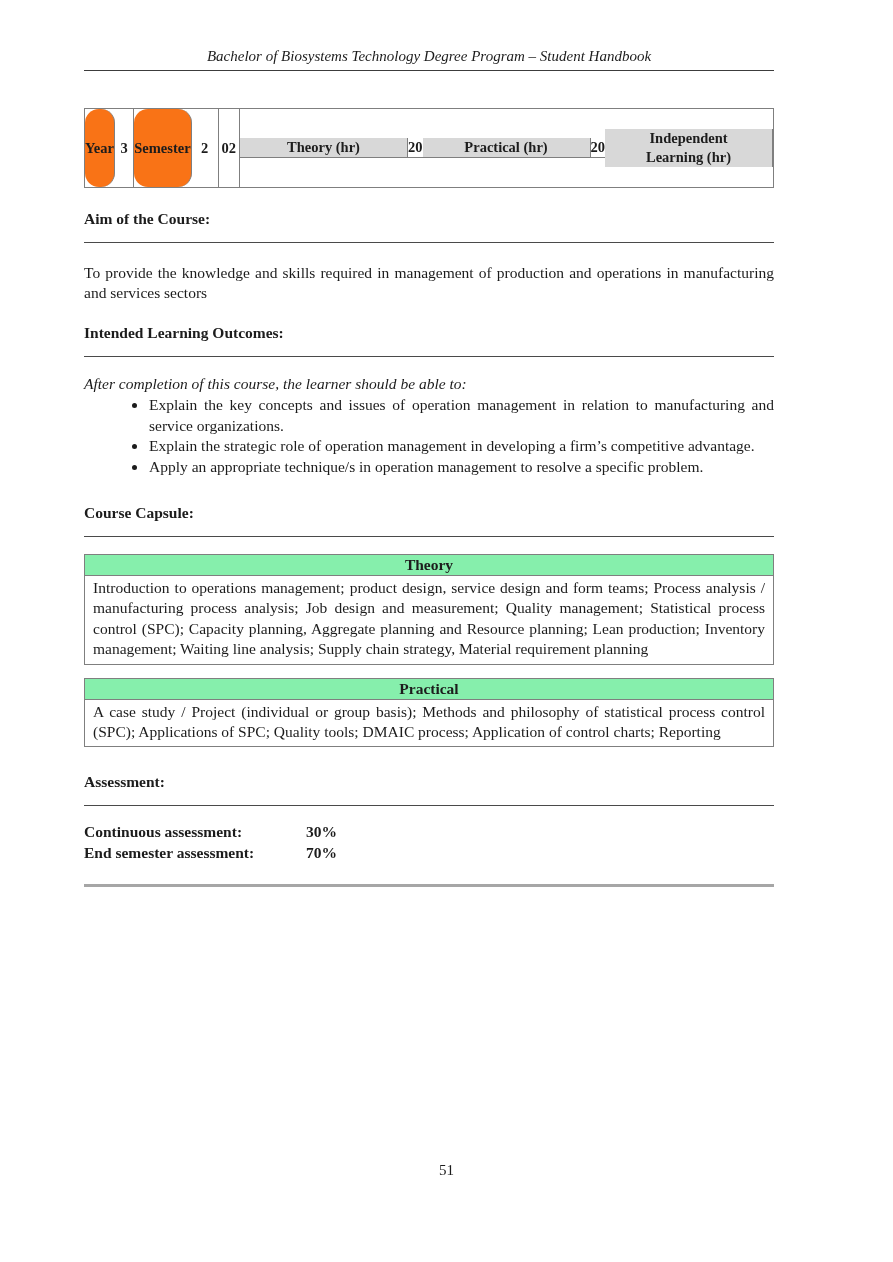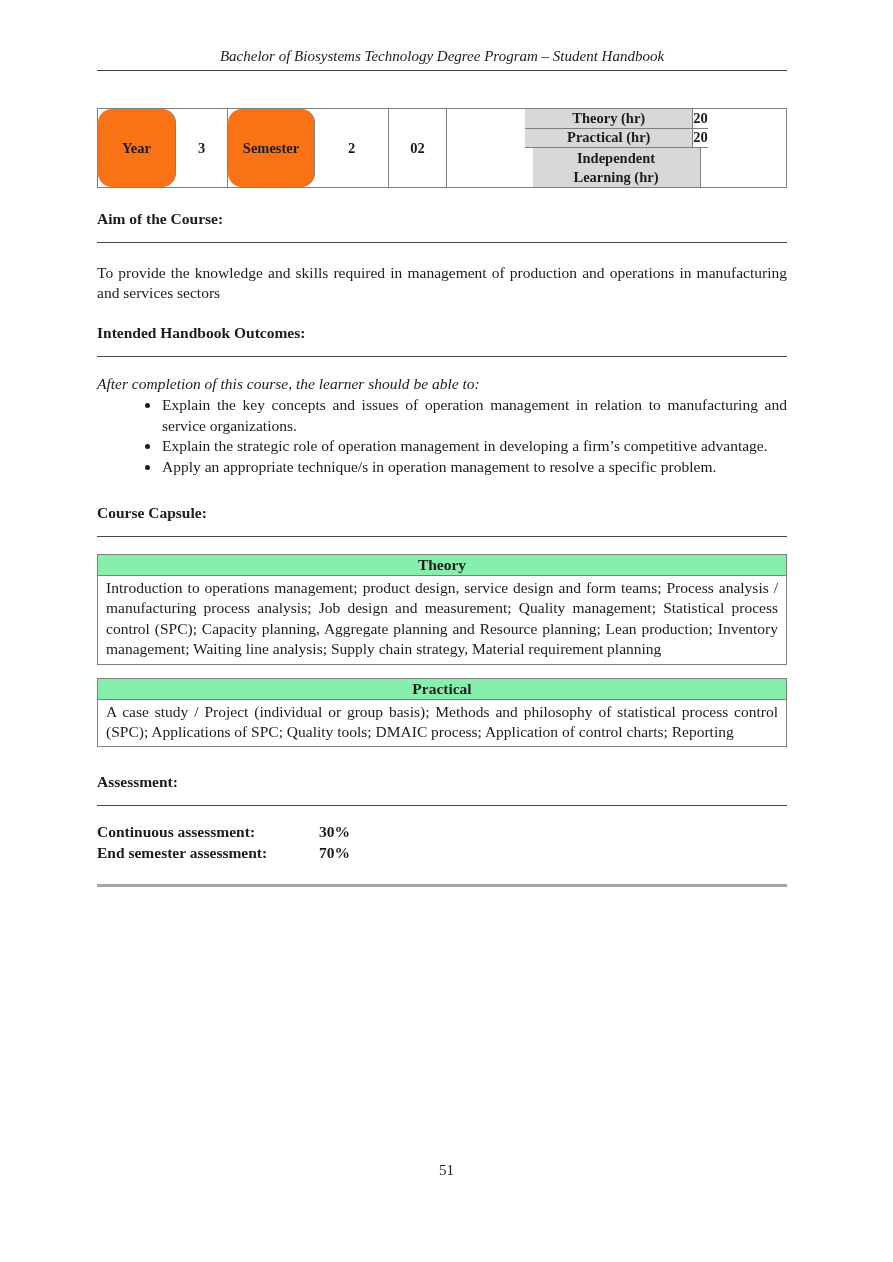--- a/index.html
+++ b/index.html
@@ -6,21 +6,21 @@
   html, body { background: #ffffff; }
   body {
     width: 893px; height: 1262px;
     position: relative;
     font-family: "Liberation Serif", serif;
     color: #1c1c1c;
     overflow: hidden;
   }
   .content {
     position: absolute;
-    left: 97px; top: 0;
+    left: 84px; top: 0;
     width: 690px;
   }
 
   
   .page-header {
     margin-top: 48px;
     text-align: center;
     font-style: italic;
     font-size: 15px;
     padding-bottom: 5px;
@@ -46,21 +46,21 @@
   .w-v1 { width: 52px; }
   .w-sem { width: 87px; }
   .w-v2 { width: 74px; }
   .w-cred {
     width: 94px;
     border: 2px solid #1a1a1a;
     margin: -2px 0 -2px -1px;
     position: relative; z-index: 2;
   }
   .w-v3 { width: 58px; }
-  .hours-col { flex: 1; display: flex; flex-direction: column; border-right: none; padding: 0; align-items: center; }
+  .hours-col { flex: 1; display: flex; border-right: none; padding: 0; align-items: center; }
   .hours-row { display: flex; border-bottom: 1px solid #7f7f7f; }
   .hours-row.r1, .hours-row.r2 { height: 19.5px; }
   .hours-row.r3 { flex: 1; border-bottom: none; }
   .hours-label {
     width: 168px;
     background: #d8d8d8;
     border-right: 1px solid #7f7f7f;
     display: flex; align-items: center; justify-content: center;
     text-align: center;
     line-height: 19px;
@@ -176,21 +176,21 @@
       <div class="hours-row r3">
         <div class="hours-label">Independent Learning (hr)</div>
         <div class="hours-value"></div>
       </div>
     </div>
   </div>
 
   <div class="section-heading h-aim">Aim of the Course:</div>
   <p class="body-text aim-text">To provide the knowledge and skills required in management of production and operations in manufacturing and services sectors</p>
 
-  <div class="section-heading h-ilo">Intended Handbook Outcomes:</div>
+  <div class="section-heading h-ilo">Intended Learning Outcomes:</div>
   <p class="ilo-intro">After completion of this course, the learner should be able to:</p>
   <ul class="ilo-list">
     <li>Explain the key concepts and issues of operation management in relation to manufacturing and service organizations.</li>
     <li>Explain the strategic role of operation management in developing a firm’s competitive advantage.</li>
     <li>Apply an appropriate technique/s in operation management to resolve a specific problem.</li>
   </ul>
 
   <div class="section-heading h-capsule">Course Capsule:</div>
 
   <div class="capsule-table capsule-theory">

